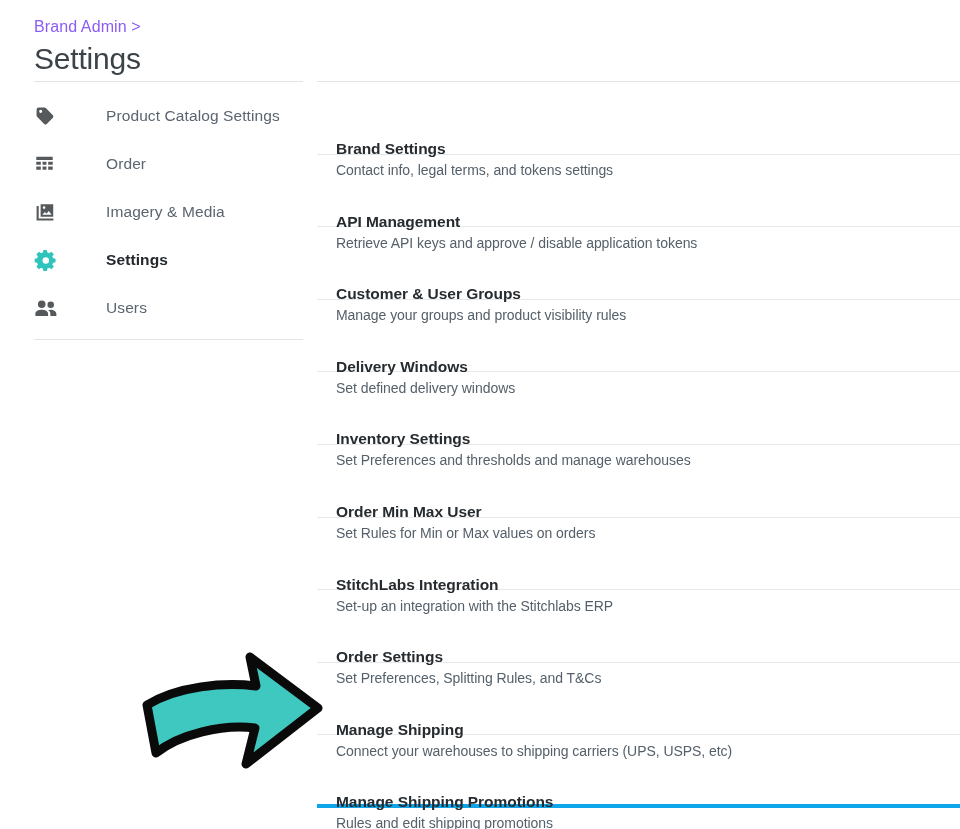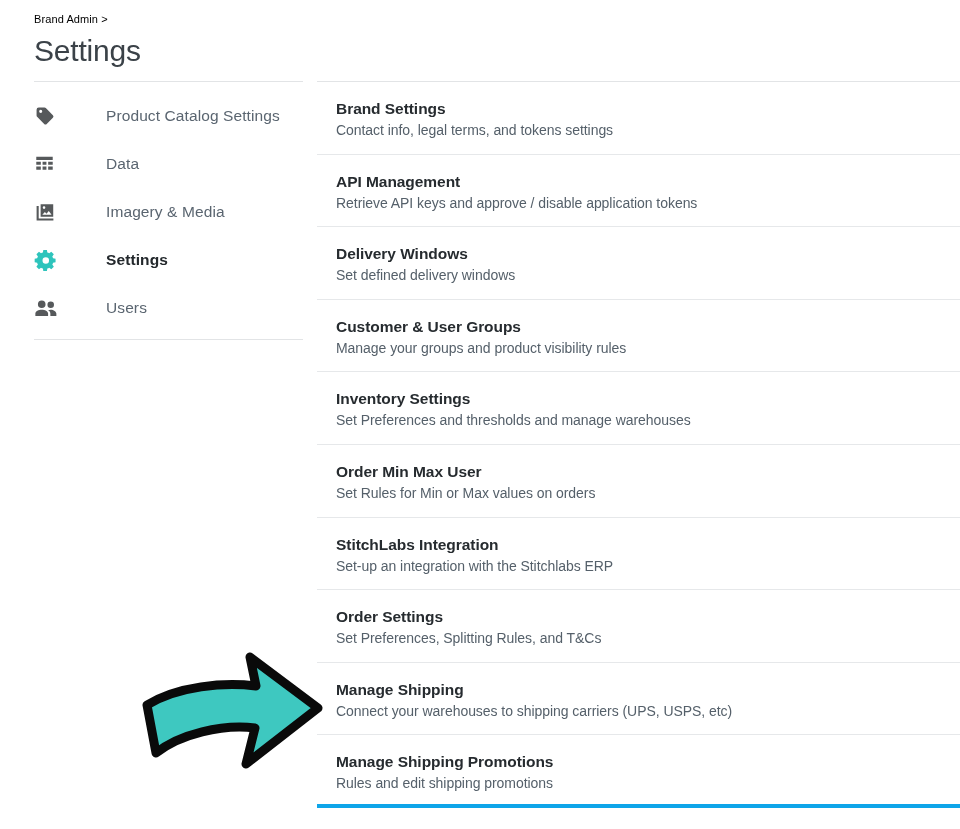--- a/index.html
+++ b/index.html
@@ -21,25 +21,26 @@
   }
 
   
   .header {
     position: absolute;
     left: 34px;
     top: 11px;
     width: 600px;
   }
   .breadcrumb {
-    font-size: 11px;
-    color: #000000;
+    font-size: 16px;
+    color: #8b5cf6;
     letter-spacing: 0.1px;
     line-height: 16px;
     white-space: nowrap;
+    margin-top: 8px;
   }
   .page-title {
     margin-top: 6px;
     font-size: 30px;
     font-weight: 400;
     color: #3b4248;
     line-height: 36px;
     letter-spacing: -0.2px;
   }
 
@@ -105,20 +106,21 @@
     cursor: pointer;
   }
   .setting-row:last-child { border-bottom: 4px solid #0ea5e9; }
   .setting-title {
     font-size: 15.5px;
     font-weight: bold;
     color: #262b2f;
     line-height: 21px;
     letter-spacing: -0.05px;
     white-space: nowrap;
+    margin-top: 40px;
   }
   .setting-desc {
     margin-top: 2px;
     font-size: 14px;
     color: #55606a;
     line-height: 19px;
     letter-spacing: -0.05px;
     white-space: nowrap;
   }
 
@@ -155,21 +157,21 @@
           </svg>
         </span>
         <span class="nav-label">Product Catalog Settings</span>
       </div>
       <div class="nav-item">
         <span class="nav-icon">
           <svg width="21" height="21" viewBox="0 0 24 24" fill="currentColor">
             <path d="M2.6 3.2h18.8v3.6H2.6V3.2Zm0 5.6h5.2v3.6H2.6V8.8Zm7.2 0h4.4v3.6H9.8V8.8Zm6.4 0h5.2v3.6h-5.2V8.8ZM2.6 14.4h5.2V18H2.6v-3.6Zm7.2 0h4.4V18H9.8v-3.6Zm6.4 0h5.2V18h-5.2v-3.6Z"></path>
           </svg>
         </span>
-        <span class="nav-label">Data</span>
+        <span class="nav-label">Order</span>
       </div>
       <div class="nav-item">
         <span class="nav-icon">
           <svg width="22" height="21" viewBox="0 0 24 24" fill="currentColor">
             <path d="M2.4 4.6h2.4v14.2h16.8v2.4H2.4V4.6Z"></path>
             <path d="M7 2.6h14.4v14.2H7V2.6Zm1.9 11.9h10.6l-3.2-4.3-2.6 3.2-1.8-2.1-3 3.2Zm2-6.6a1.5 1.5 0 1 0 0-3 1.5 1.5 0 0 0 0 3Z"></path>
           </svg>
         </span>
         <span class="nav-label">Imagery &amp; Media</span>
       </div>
@@ -195,26 +197,26 @@
   <div class="main-list" id="main-list">
       <div class="setting-row">
         <div class="setting-title">Brand Settings</div>
         <div class="setting-desc">Contact info, legal terms, and tokens settings</div>
       </div>
       <div class="setting-row">
         <div class="setting-title">API Management</div>
         <div class="setting-desc">Retrieve API keys and approve / disable application tokens</div>
       </div>
       <div class="setting-row">
+        <div class="setting-title">Customer &amp; User Groups</div>
+        <div class="setting-desc">Manage your groups and product visibility rules</div>
+      </div>
+      <div class="setting-row">
         <div class="setting-title">Delivery Windows</div>
         <div class="setting-desc">Set defined delivery windows</div>
-      </div>
-      <div class="setting-row">
-        <div class="setting-title">Customer &amp; User Groups</div>
-        <div class="setting-desc">Manage your groups and product visibility rules</div>
       </div>
       <div class="setting-row">
         <div class="setting-title">Inventory Settings</div>
         <div class="setting-desc">Set Preferences and thresholds and manage warehouses</div>
       </div>
       <div class="setting-row">
         <div class="setting-title">Order Min Max User</div>
         <div class="setting-desc">Set Rules for Min or Max values on orders</div>
       </div>
       <div class="setting-row">

